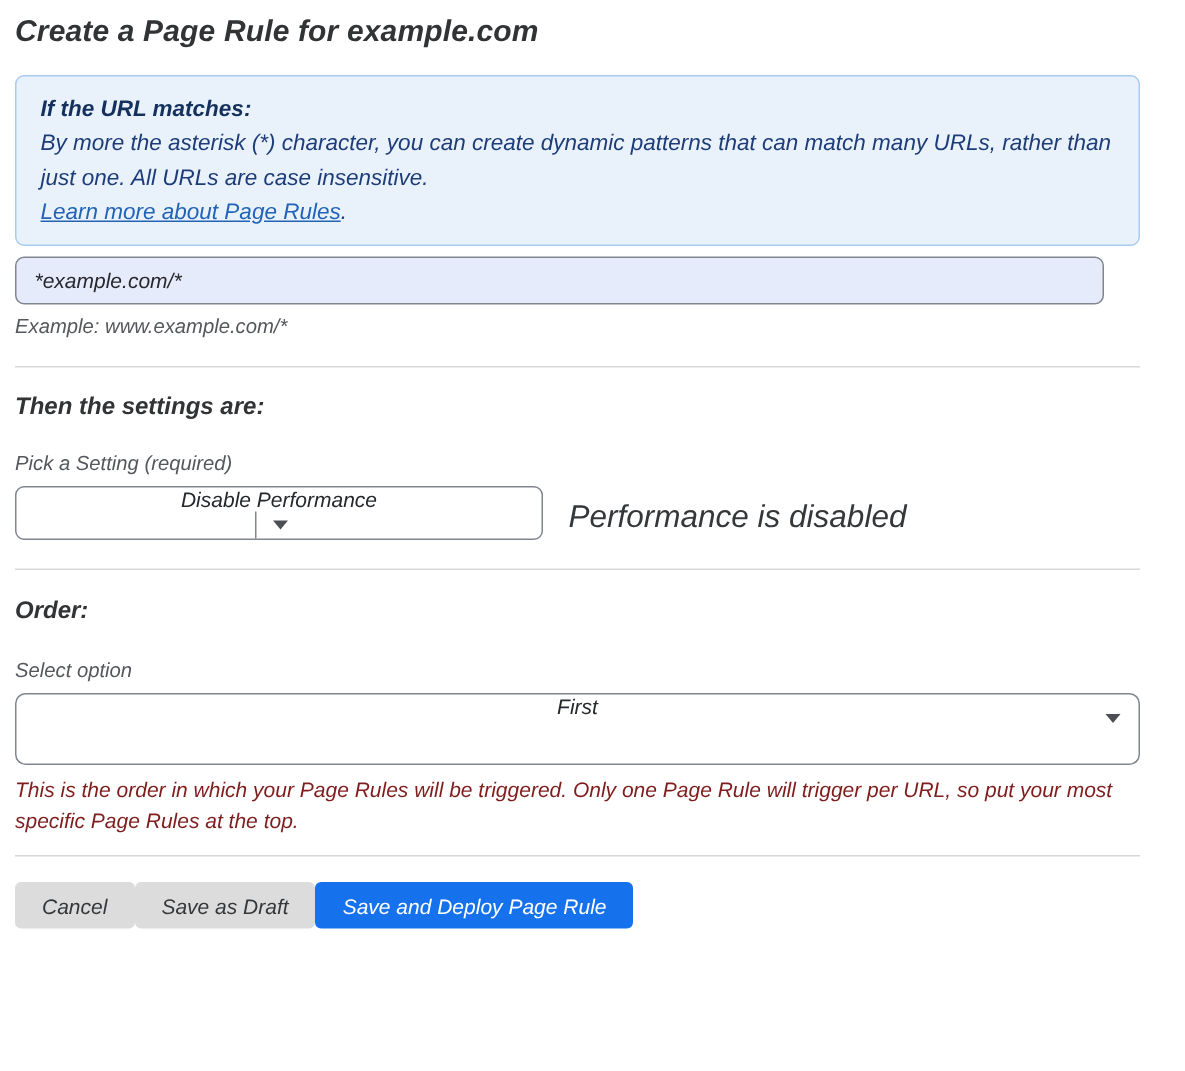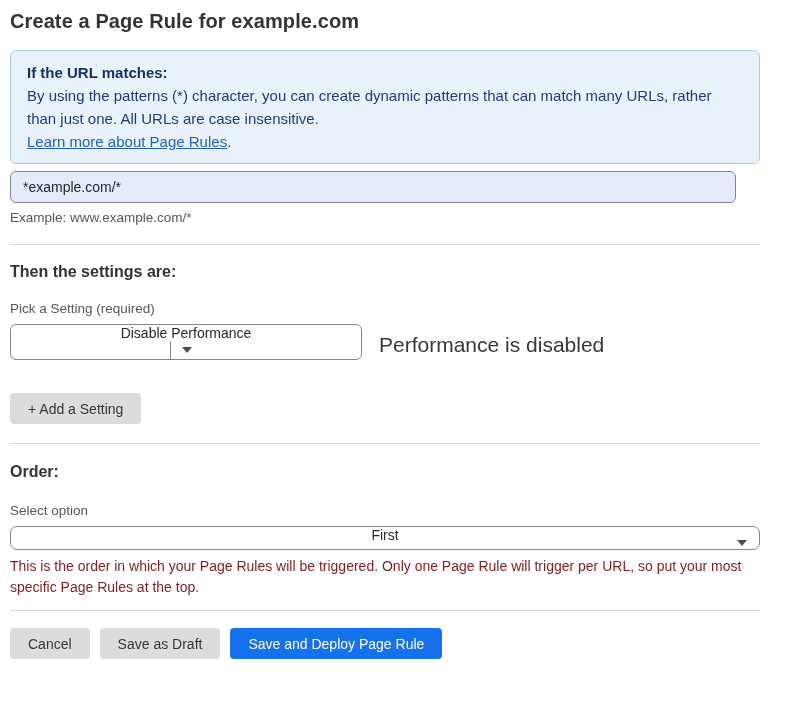--- a/index.html
+++ b/index.html
@@ -1,15 +1,15 @@
 <!DOCTYPE html>
 <html><head>
 <meta charset="utf-8">
 <style>
-  * { margin: 0; padding: 0; box-sizing: border-box; }
+  * { margin: 0; padding: 0; box-sizing: border-box; font-style: italic; }
   html, body {
     width: 790px; height: 714px;
     background: #ffffff;
     font-family: "Liberation Sans", sans-serif;
     overflow: hidden;
   }
   .page { padding: 10px 0 0 10px; width: 760px; }
 
   h1.page-title {
     font-size: 20px; line-height: 23px; font-weight: 700;
@@ -97,43 +97,43 @@
     display: inline-flex; align-items: center; justify-content: center;
     height: 31px; border: none; border-radius: 4px;
     font-family: "Liberation Sans", sans-serif;
     font-size: 14px; cursor: pointer; padding: 0 18px;
   }
   .btn.gray { background: #DCDCDC; color: #35383B; }
   .btn.blue { background: #1672EC; color: #ffffff; }
   .btn.add-setting { margin-top: 33px; }
 
   .select-box.full {
-    margin-top: 7px; width: 750px; height: 24px;
+    margin-top: 7px; width: 750px; height: 48px;
     border-radius: 7px; position: relative;
   }
   .select-box.full .select-value { flex: 1; padding: 0 12px; }
   .select-box.full .tri { position: absolute; right: 12px; top: 13px; }
 
   .order-helper {
     margin-top: 6px; width: 750px;
     font-size: 14px; line-height: 21px; color: #7f1d1d;
   }
 
-  .footer-row { margin-top: 17px; display: flex; gap: 10px; }
+  .footer-row { margin-top: 17px; display: flex; }
 </style>
 </head>
 <body>
 
 <div class="page">
 
   <h1 class="page-title">Create a Page Rule for example.com</h1>
 
   <div class="info-box">
     <div class="info-heading">If the URL matches:</div>
-    <div class="info-body">By using the patterns (*) character, you can create dynamic patterns that can match many URLs, rather than just one. All URLs are case insensitive.</div>
+    <div class="info-body">By more the asterisk (*) character, you can create dynamic patterns that can match many URLs, rather than just one. All URLs are case insensitive.</div>
     <div class="info-link-line"><a href="#">Learn more about Page Rules</a><span>.</span></div>
   </div>
 
   <input class="url-input" type="text" value="*example.com/*" style="">
   <div class="helper-text">Example: www.example.com/*</div>
 
   <hr class="divider">
 
   <h2 class="section-heading">Then the settings are:</h2>
 
@@ -142,21 +142,20 @@
   <div class="setting-row">
     <div class="select-box split">
       <span class="select-value">Disable Performance</span>
       <span class="arrow-cell">
         <span class="tri"></span>
       </span>
     </div>
     <div class="status-text">Performance is disabled</div>
   </div>
 
-  <button class="btn gray add-setting">+ Add a Setting</button>
 
   <hr class="divider d2">
 
   <h2 class="section-heading order">Order:</h2>
 
   <label class="field-label order">Select option</label>
 
   <div class="select-box full">
     <span class="select-value">First</span>
     <span class="tri"></span>

